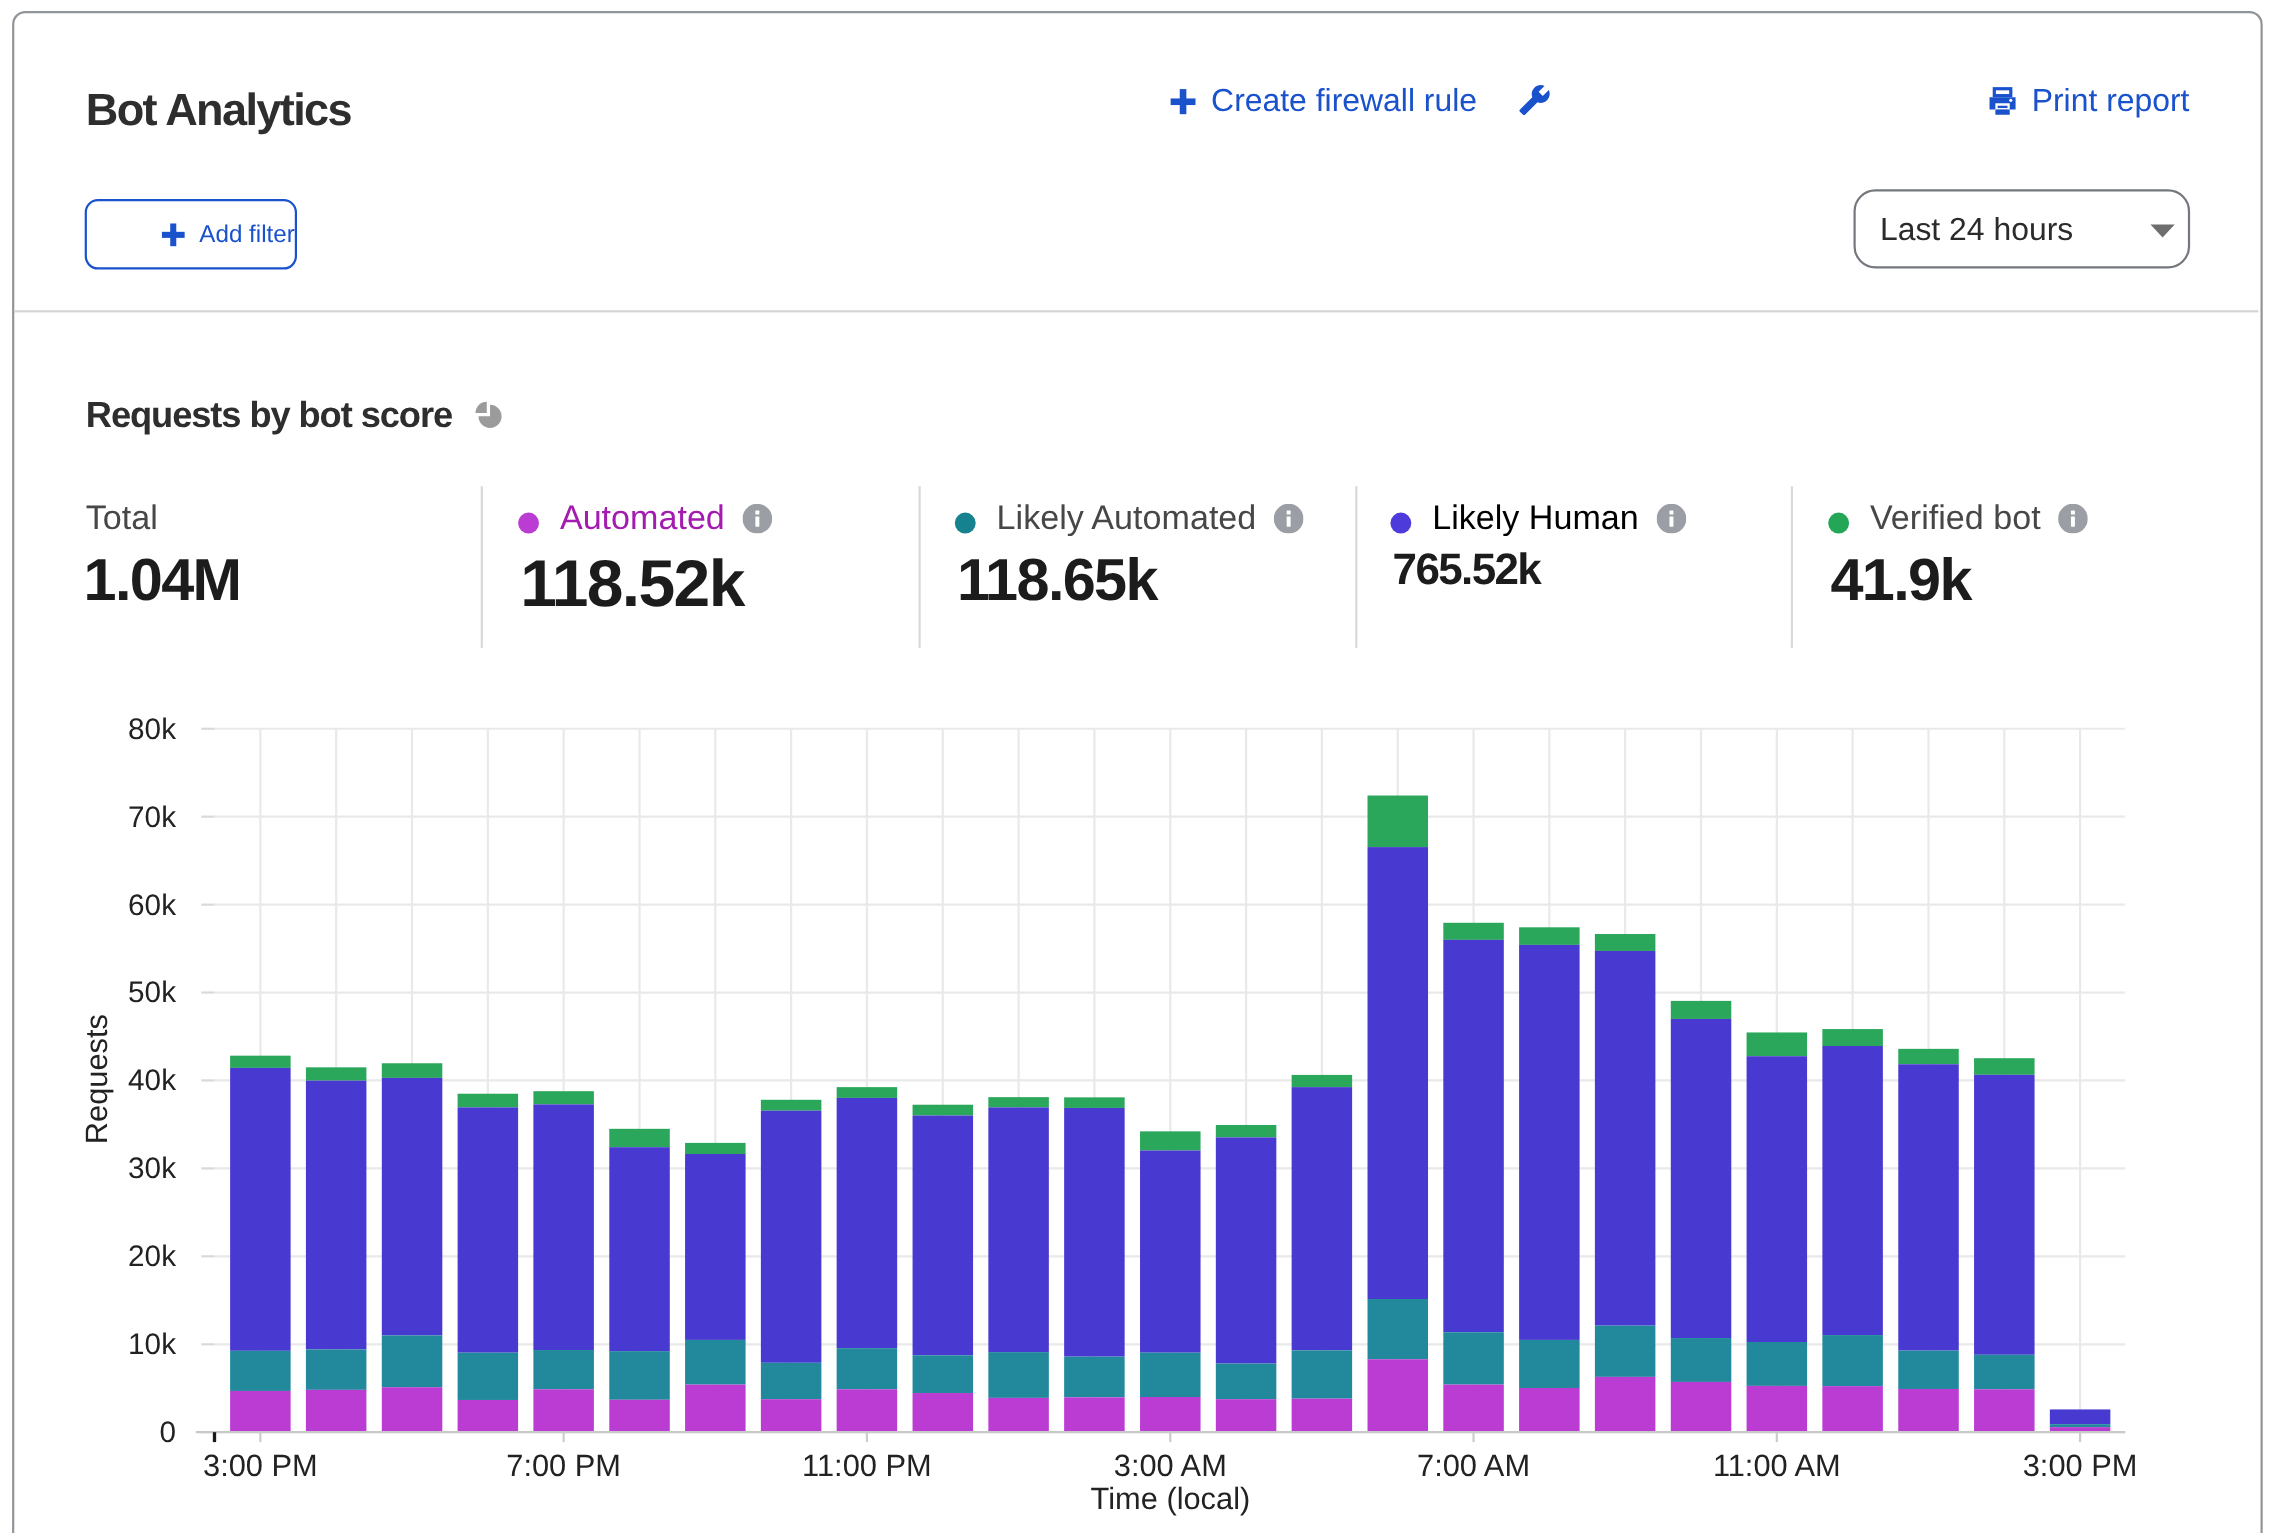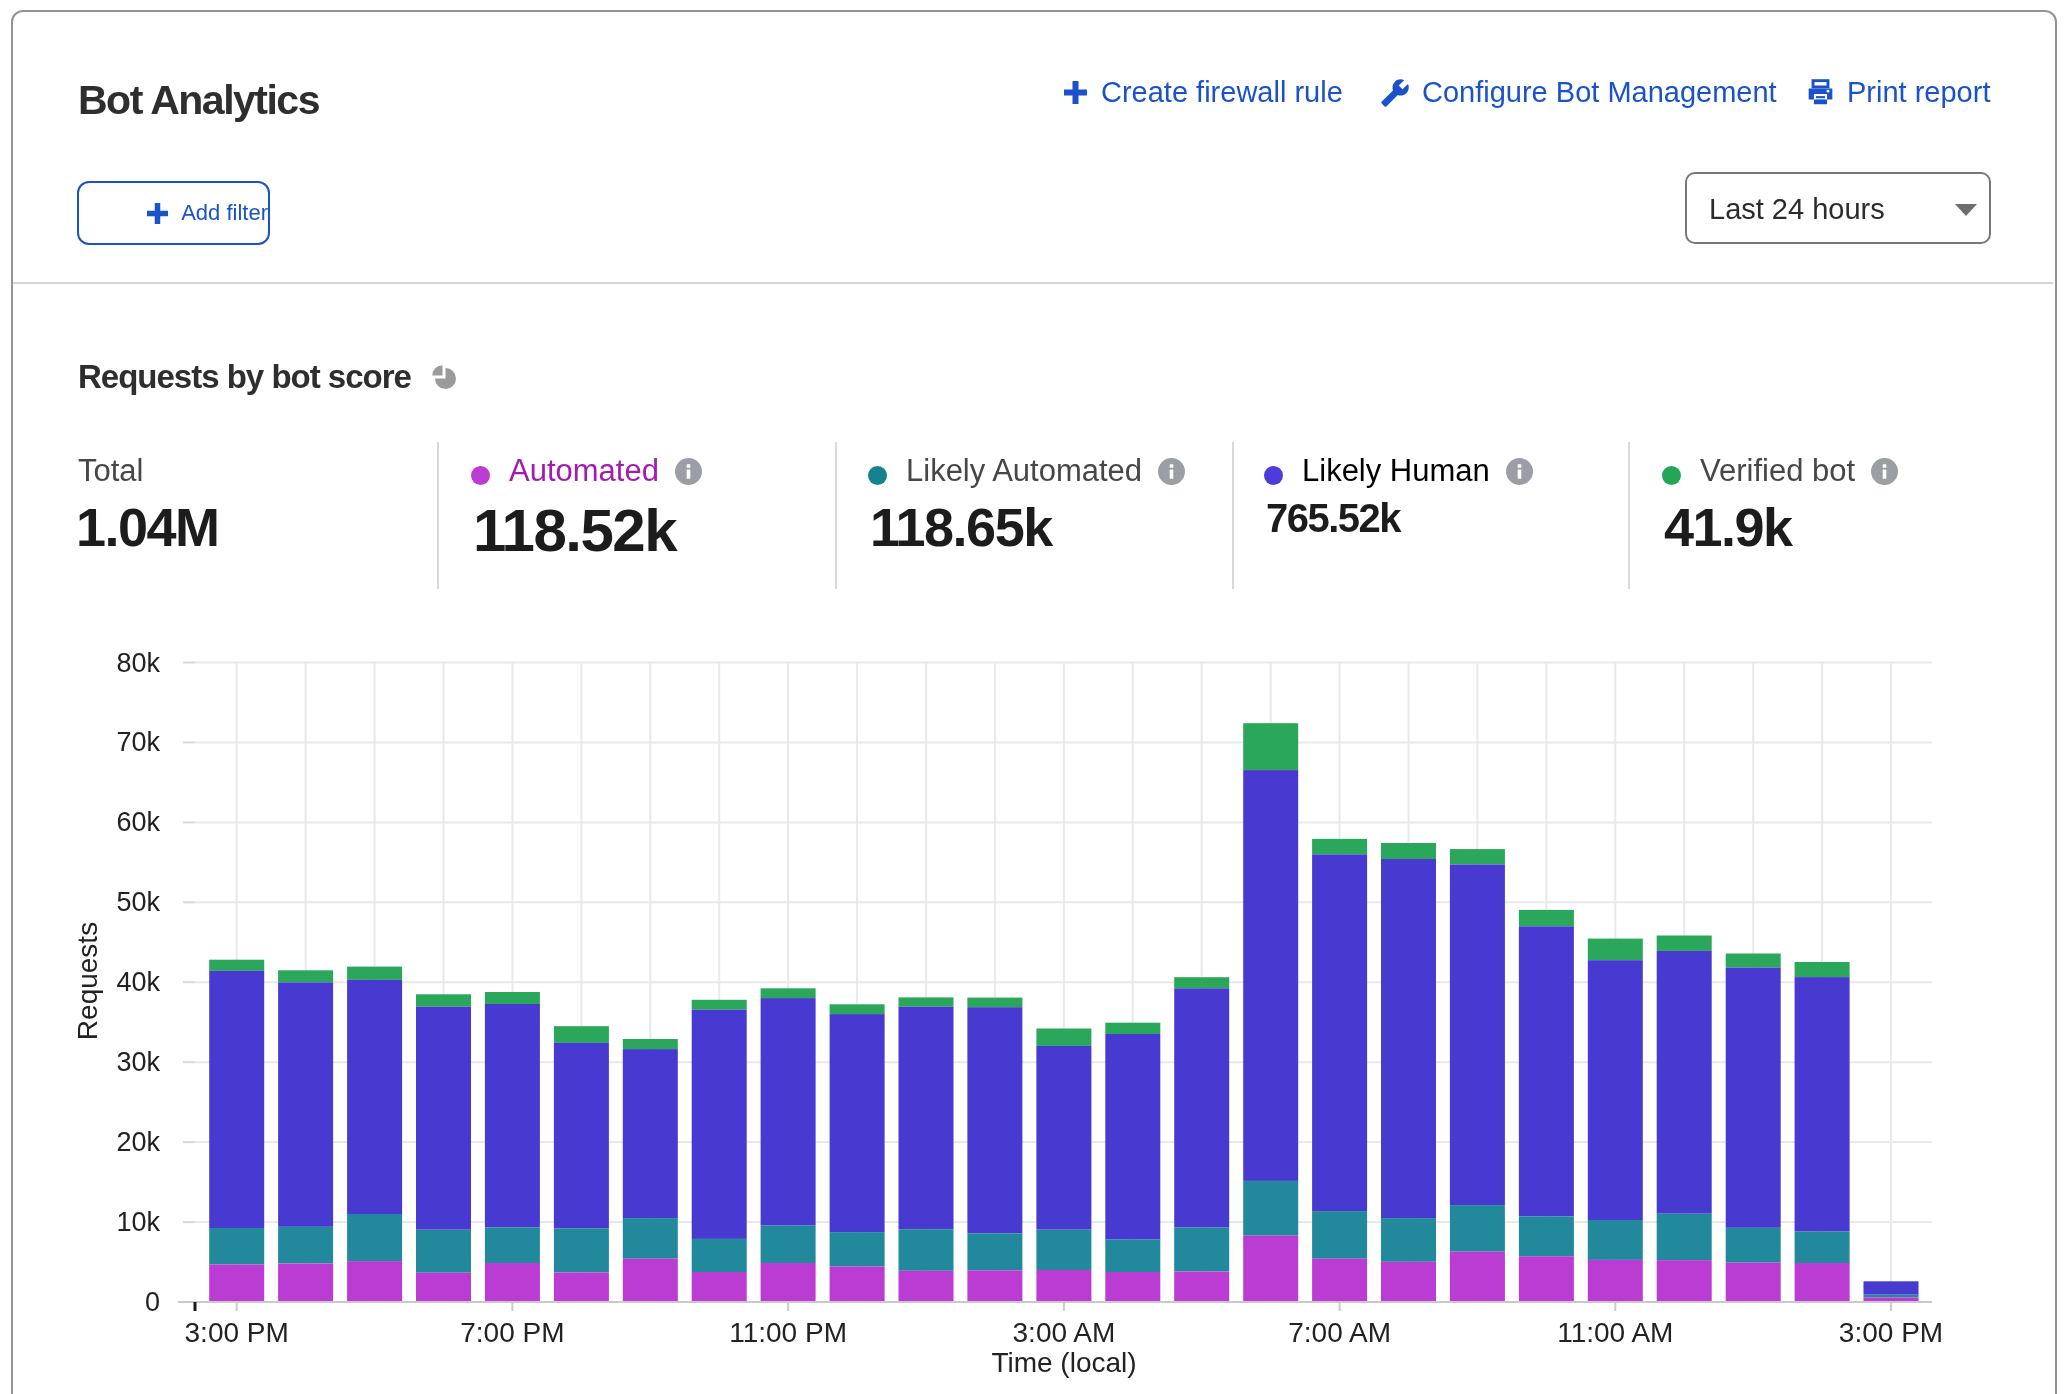--- a/index.html
+++ b/index.html
@@ -11,41 +11,40 @@
 <div style="position:absolute;left:78px;top:77px;font-size:41px;font-weight:700;letter-spacing:-1.5px;color:#2e2e2e">Bot Analytics</div>
 
 <div class="link" style="left:1064px"><svg width="23" height="23" viewBox="0 0 23 23" style="display:block;margin-right:14px">
       <rect x="8.5" y="0" width="6" height="23" fill="#1a52cc"></rect>
       <rect x="0" y="8.5" width="23" height="6" fill="#1a52cc"></rect>
     </svg>Create firewall rule</div>
 <div class="link" style="left:1380px">
     <svg width="30" height="30" viewBox="0 0 24 24" style="display:block">
       <path fill="#1a52cc" transform="scale(-1,1) translate(-24,0)" d="M22.7 19l-9.1-9.1c.9-2.3.4-5-1.5-6.9-2-2-5-2.4-7.4-1.3L9 6 6 9 1.6 4.7C.4 7.1.9 10.1 2.9 12.1c1.9 1.9 4.6 2.4 6.9 1.5l9.1 9.1c.4.4 1 .4 1.4 0l2.3-2.3c.5-.4.5-1.1.1-1.4z"></path>
     </svg>
-    <span style="margin-left:12px">Configure Bot Management</span>
   </div>
 <div class="link" style="left:1806px">
     <svg width="29" height="29" viewBox="0 0 24 24" style="display:block">
       <g fill="#1a52cc">
         <rect x="5.8" y="2.2" width="12.4" height="5.2" fill="none" stroke="#1a52cc" stroke-width="2.4"></rect>
         <path d="M2.2 8.6 h19.6 v9.2 h-4.4 v4 H6.6 v-4 H2.2 z M6.6 13.2 v4.6 h10.8 v-4.6 z" fill-rule="evenodd"></path>
         <rect x="8.3" y="15" width="7.4" height="1.7"></rect>
         <rect x="8.3" y="18" width="7.4" height="1.7"></rect>
         <circle cx="18.2" cy="10.9" r="1.2" fill="#fff"></circle>
       </g>
     </svg>
     <span style="margin-left:12px">Print report</span>
   </div>
 
 <div style="position:absolute;left:77px;top:181px;width:193px;height:64px;border:2px solid #1a52cc;border-radius:12px;box-sizing:border-box;display:flex;align-items:center;justify-content:flex-end;color:#1a52cc;font-size:22px"><svg width="21" height="21" viewBox="0 0 21 21" style="margin-right:13px">
       <rect x="7.75" y="0" width="5.5" height="21" fill="#1a52cc"></rect>
       <rect x="0" y="7.75" width="21" height="5.5" fill="#1a52cc"></rect>
     </svg>Add filter</div>
 
-<div style="position:absolute;left:1685px;top:172px;width:306px;height:72px;border:2px solid #74787e;border-radius:10px;box-sizing:border-box">
+<div style="position:absolute;left:1685px;top:172px;width:306px;height:72px;border:2px solid #74787e;border-radius:20px;box-sizing:border-box">
   <span style="position:absolute;left:22px;top:19px;font-size:29px;color:#2b2b2b">Last 24 hours</span>
   <span style="position:absolute;right:12px;top:30px;width:0;height:0;border-left:11px solid transparent;border-right:11px solid transparent;border-top:12px solid #6e6e6e"></span>
 </div>
 
 <div style="position:absolute;left:78px;top:358px;font-size:33px;font-weight:700;letter-spacing:-1px;color:#2e2e2e">Requests by bot score</div>
 <div style="position:absolute;left:431px;top:364px">
     <svg width="27" height="27" viewBox="0 0 27 27" style="display:block">
       <path fill="#9b9b9b" d="M14.5 4 A 10.5 10.5 0 1 1 4 14.5 L 14.5 14.5 Z"></path>
       <path fill="#9b9b9b" d="M11.5 11.5 L 1.3 11.5 A 10.2 10.2 0 0 1 11.5 1.3 Z"></path>
     </svg>

